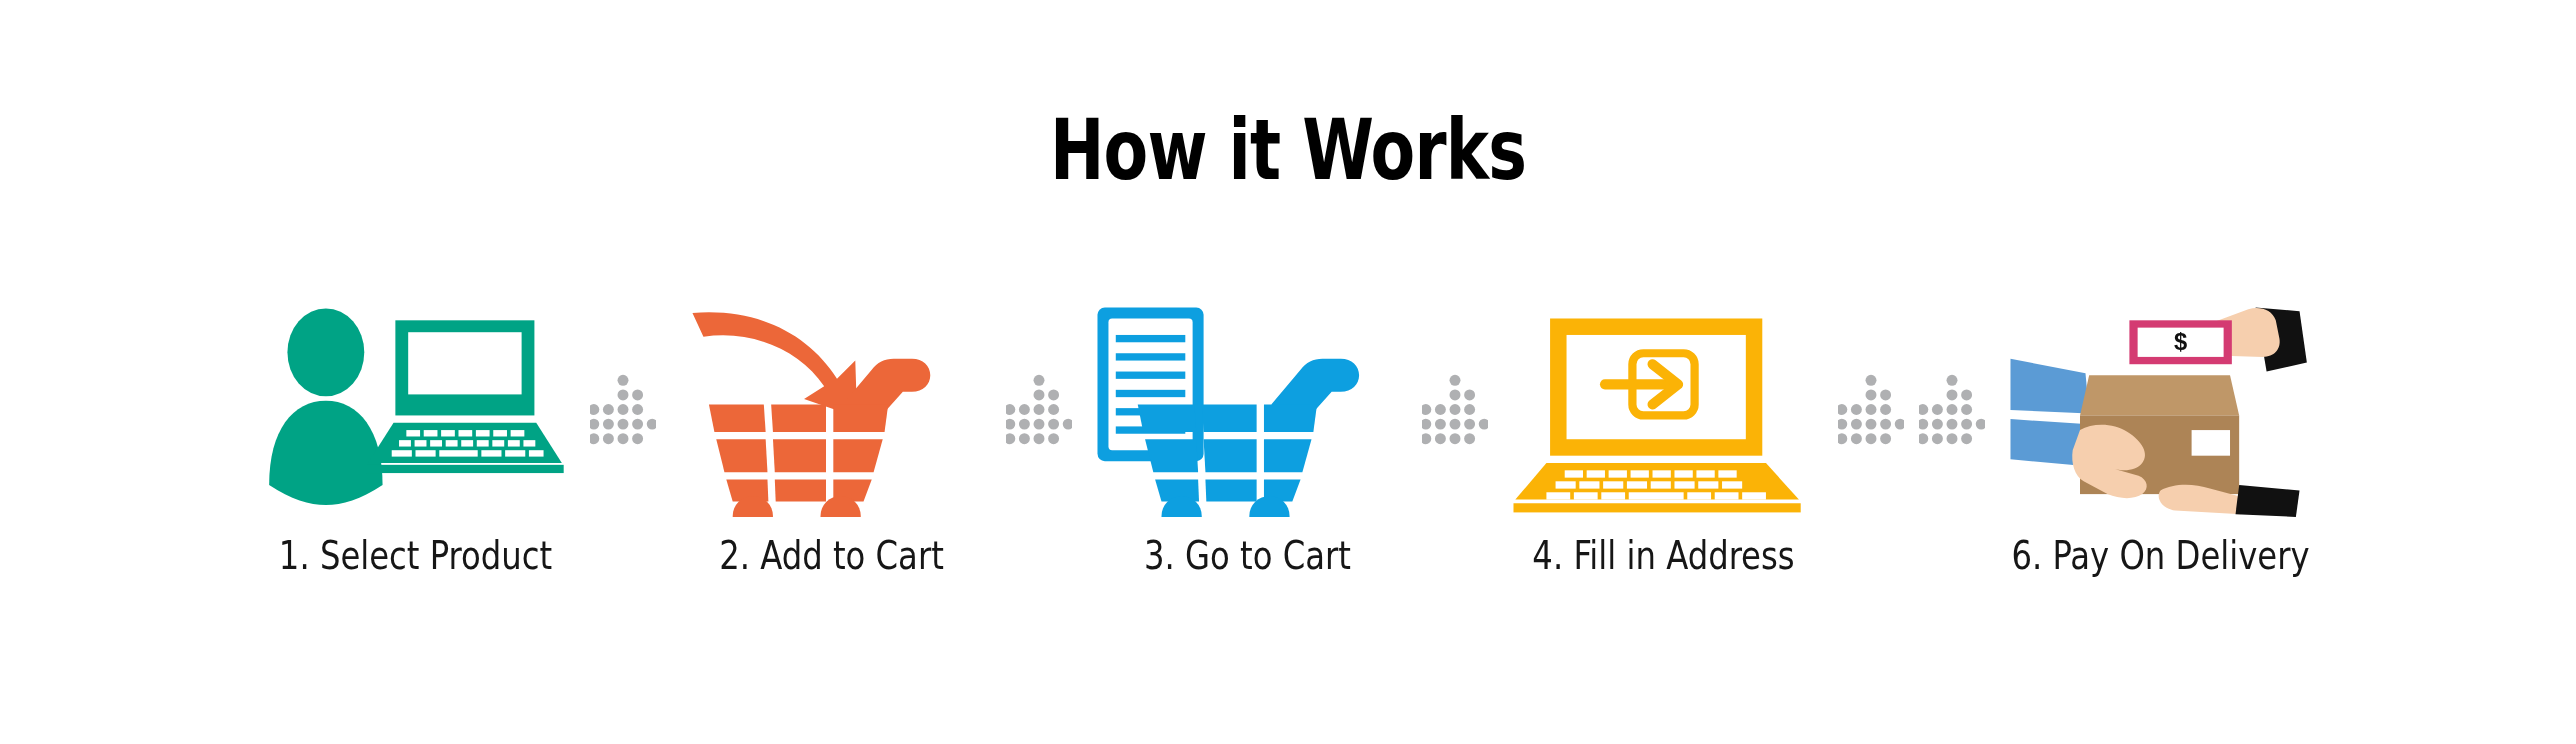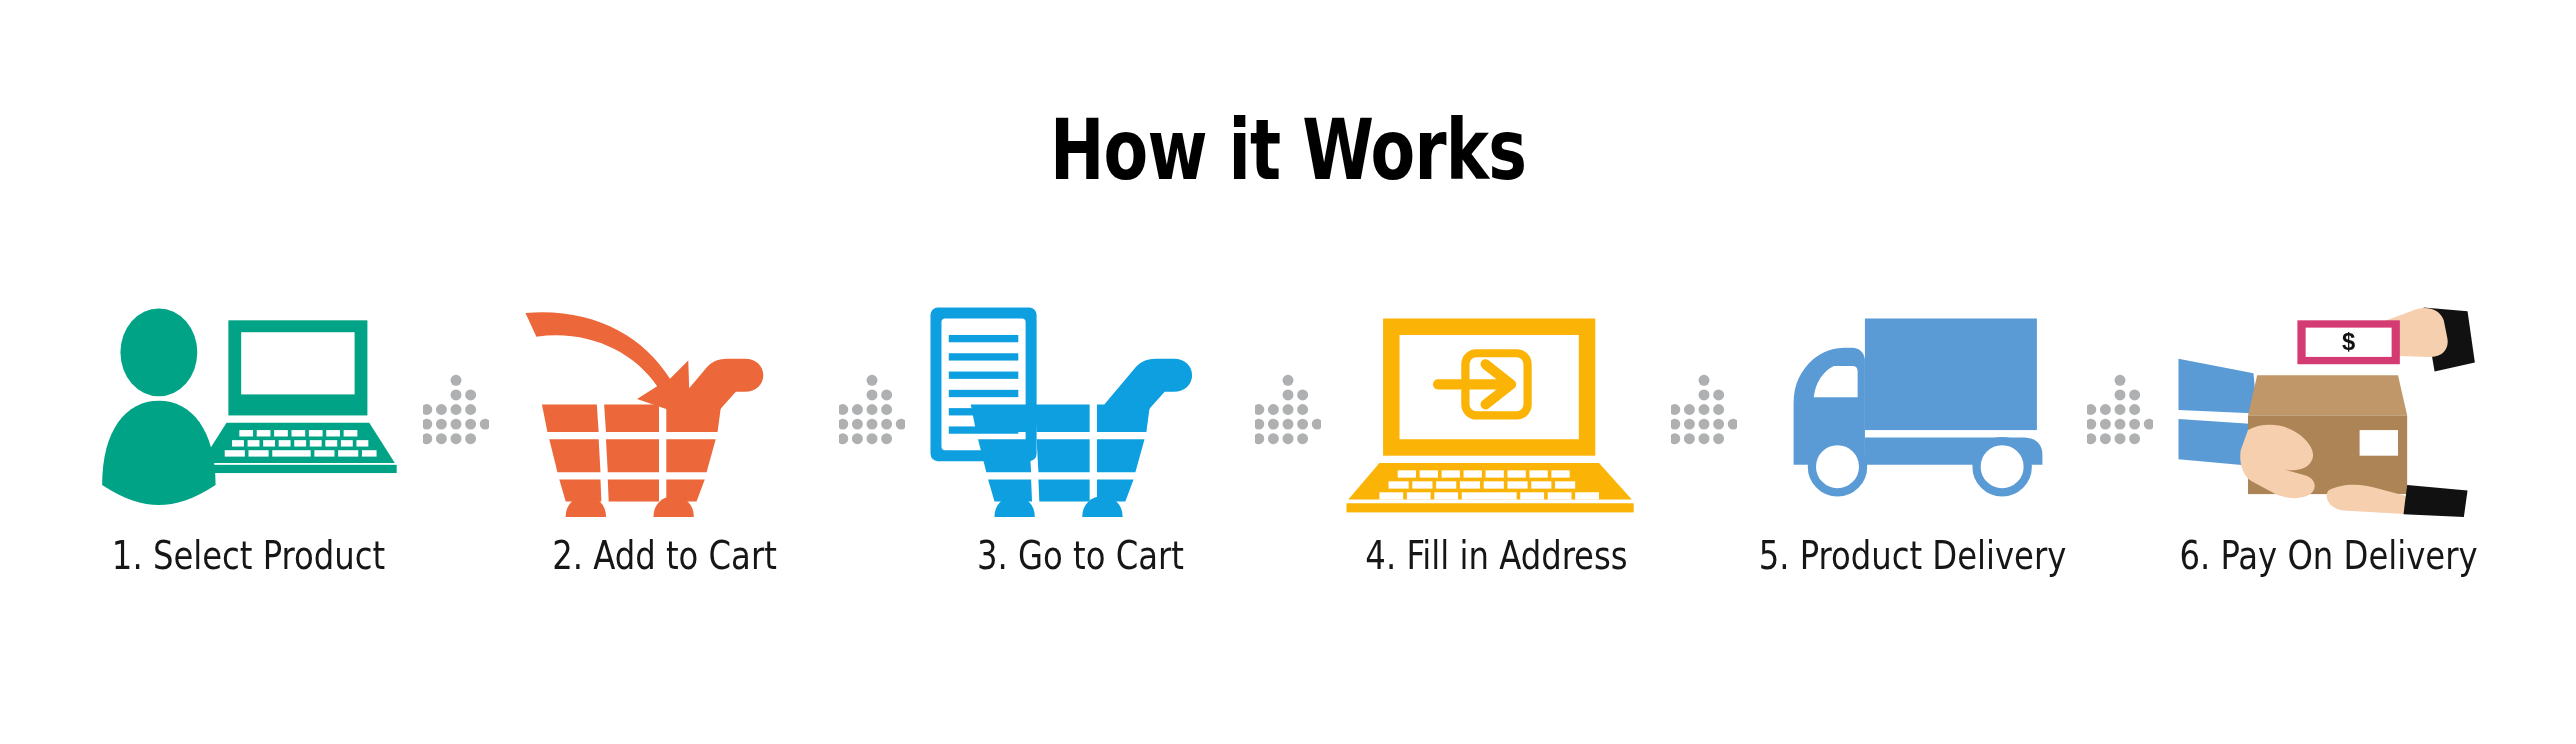--- a/index.html
+++ b/index.html
@@ -346,38 +346,20 @@
             <circle cx="20" cy="72" r="6"></circle>
             <circle cx="36" cy="72" r="6"></circle>
             <circle cx="52" cy="72" r="6"></circle>
           <circle cx="36" cy="88" r="6"></circle>
             <circle cx="52" cy="88" r="6"></circle>
           <circle cx="36" cy="104" r="6"></circle>
         </g>
       </svg>
     </div>
 
-    <div class="step">
-      <div class="art">
-        <svg width="311" height="215" viewBox="0 0 340 235">
-
-          <rect x="118" y="18" width="188" height="122" fill="#5B9BD5"></rect>
-
-          <path d="M118 148 L292 148 C304 148 312 156 312 166 L312 178 L118 178 Z" fill="#5B9BD5"></path>
-
-          <path d="M40 110 C40 90 48 74 62 62 C72 54 84 50 96 50 L104 50 C112 50 118 56 118 64 L118 178 L40 178 Z" fill="#5B9BD5"></path>
-
-          <path d="M62 104 C64 88 72 76 84 70 L104 70 C108 70 110 72 110 76 L110 104 Z" fill="#ffffff"></path>
-
-          <circle cx="88" cy="180" r="28" fill="#ffffff" stroke="#5B9BD5" stroke-width="9"></circle>
-          <circle cx="268" cy="180" r="28" fill="#ffffff" stroke="#5B9BD5" stroke-width="9"></circle>
-        </svg>
-      </div>
-      <div class="caption">5. Product Delivery</div>
-    </div>
 
     <div class="sep">
       <svg width="66" height="73" viewBox="0 0 72 80">
         <g fill="#AFB0B2">
           <circle cx="36" cy="8" r="6"></circle>
           <circle cx="36" cy="24" r="6"></circle>
             <circle cx="52" cy="24" r="6"></circle>
           <circle cx="4" cy="40" r="6"></circle>
             <circle cx="20" cy="40" r="6"></circle>
             <circle cx="36" cy="40" r="6"></circle>

